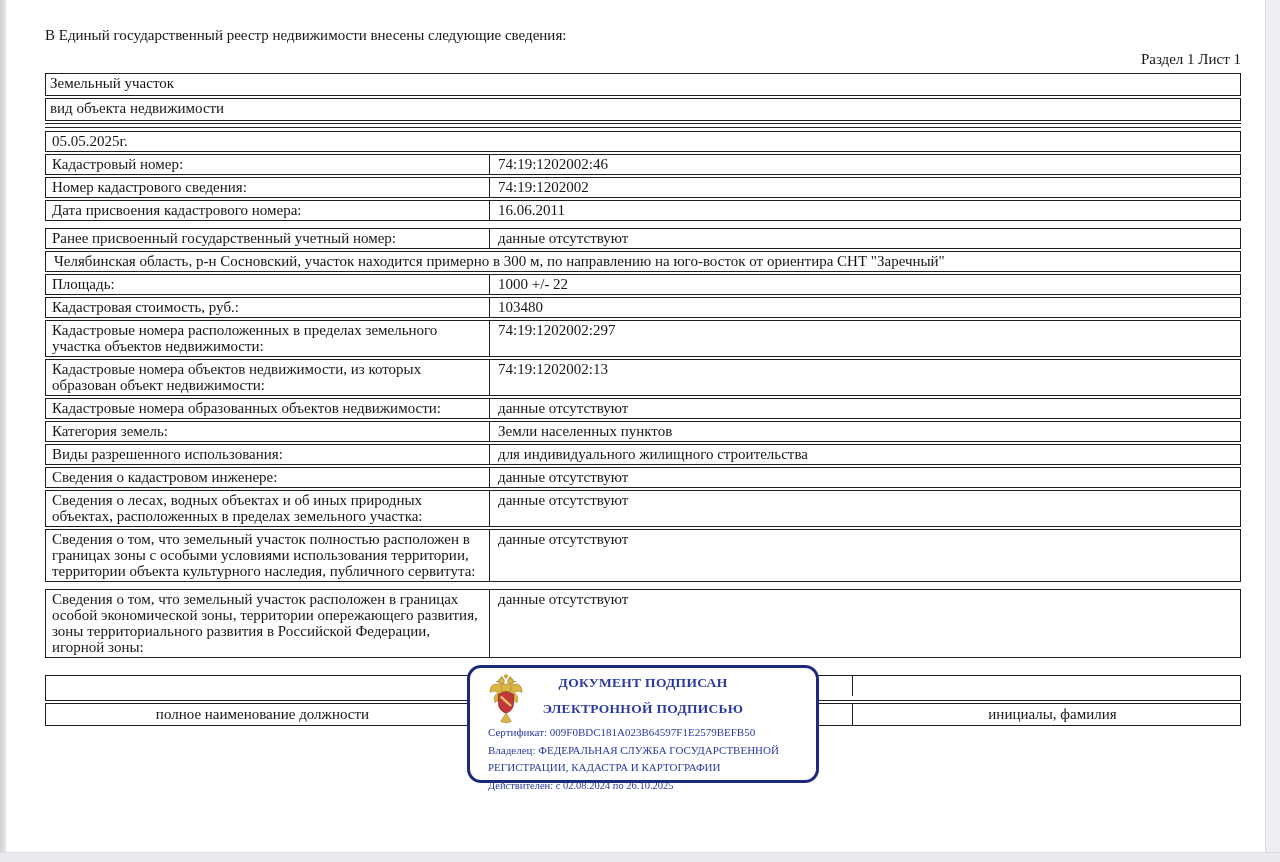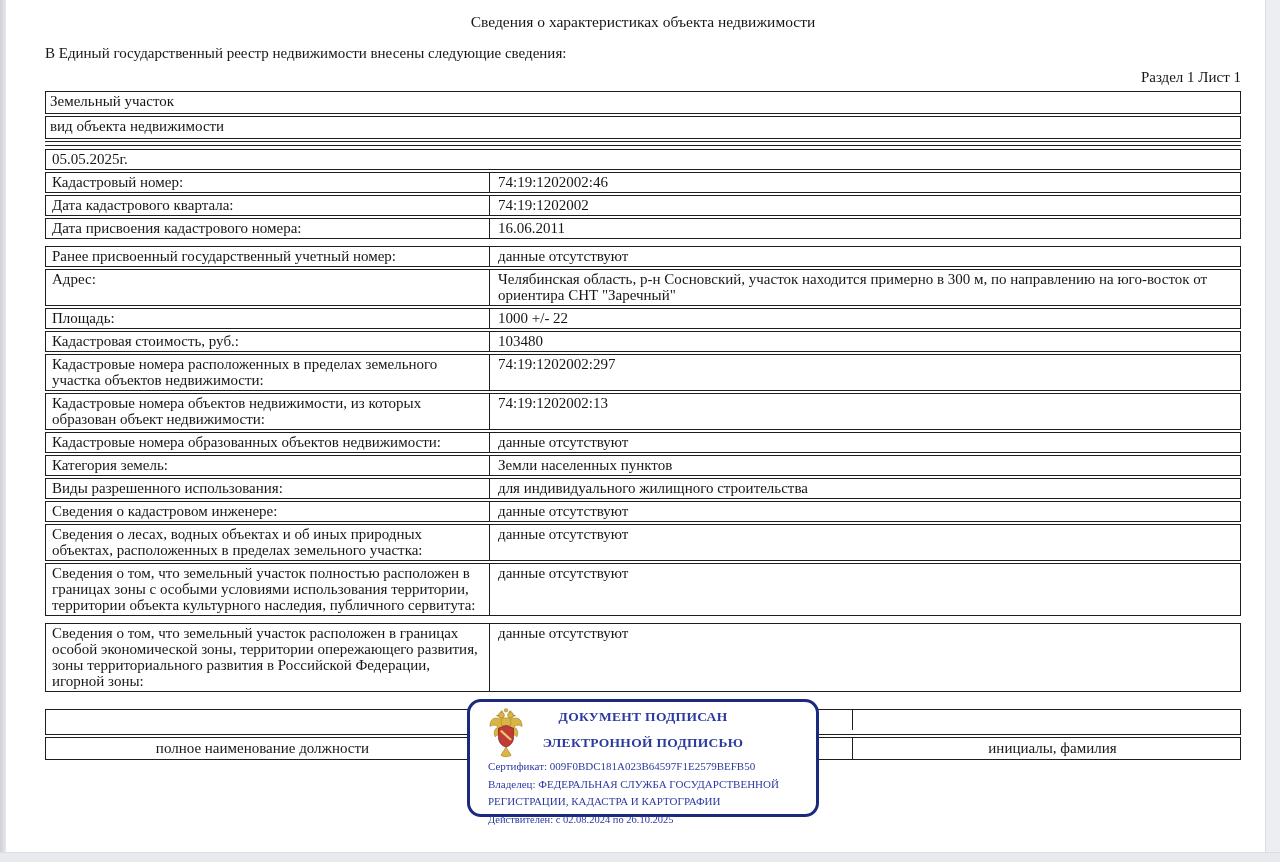--- a/index.html
+++ b/index.html
@@ -42,21 +42,20 @@
   .emblem{position:absolute;left:19px;top:5px;}
   .bottom-strip{position:absolute;left:0;bottom:0;width:100%;height:9px;background:#e9eaee;border-top:1px solid #dcdde2;}
   .right-strip{position:absolute;right:0;top:0;width:14px;height:100%;background:#eceef2;border-left:1px solid #dcdde2;}
 </style>
 </head>
 <body>
 
 <div class="sheet">
   <div class="content">
 
-    <div class="doc-title">Сведения о характеристиках объекта недвижимости</div>
     <div class="doc-intro">В Единый государственный реестр недвижимости внесены следующие сведения:</div>
     <div class="doc-section">Раздел 1 Лист 1</div>
 
     <div class="box center">Земельный участок</div>
     <div class="box center">вид объекта недвижимости</div>
 
     <div class="sep"></div>
 
 
     <div class="sep"></div>
@@ -64,33 +63,32 @@
     <div class="tbl">
       <div class="trow">
         <div class="cell-full">05.05.2025г.</div>
       </div>
 
       <div class="trow">
         <div class="lbl">Кадастровый номер:</div>
         <div class="val">74:19:1202002:46</div>
       </div>
       <div class="trow">
-        <div class="lbl">Дата кадастрового квартала:</div>
+        <div class="lbl">Номер кадастрового сведения:</div>
         <div class="val">74:19:1202002</div>
       </div>
       <div class="trow">
         <div class="lbl">Дата присвоения кадастрового номера:</div>
         <div class="val">16.06.2011</div>
       </div>
       <div class="trow gap">
         <div class="lbl">Ранее присвоенный государственный учетный номер:</div>
         <div class="val">данные отсутствуют</div>
       </div>
       <div class="trow">
-        <div class="lbl">Адрес:</div>
         <div class="val">Челябинская область, р-н Сосновский, участок находится примерно в 300 м, по направлению на юго-восток от ориентира СНТ "Заречный"</div>
       </div>
       <div class="trow">
         <div class="lbl">Площадь:</div>
         <div class="val">1000 +/- 22</div>
       </div>
       <div class="trow">
         <div class="lbl">Кадастровая стоимость, руб.:</div>
         <div class="val">103480</div>
       </div>

